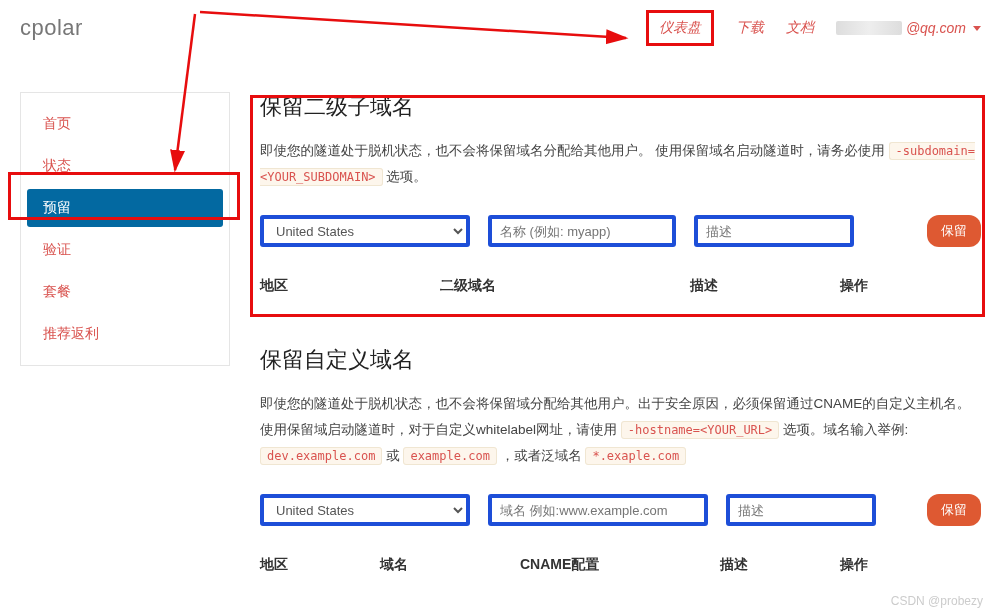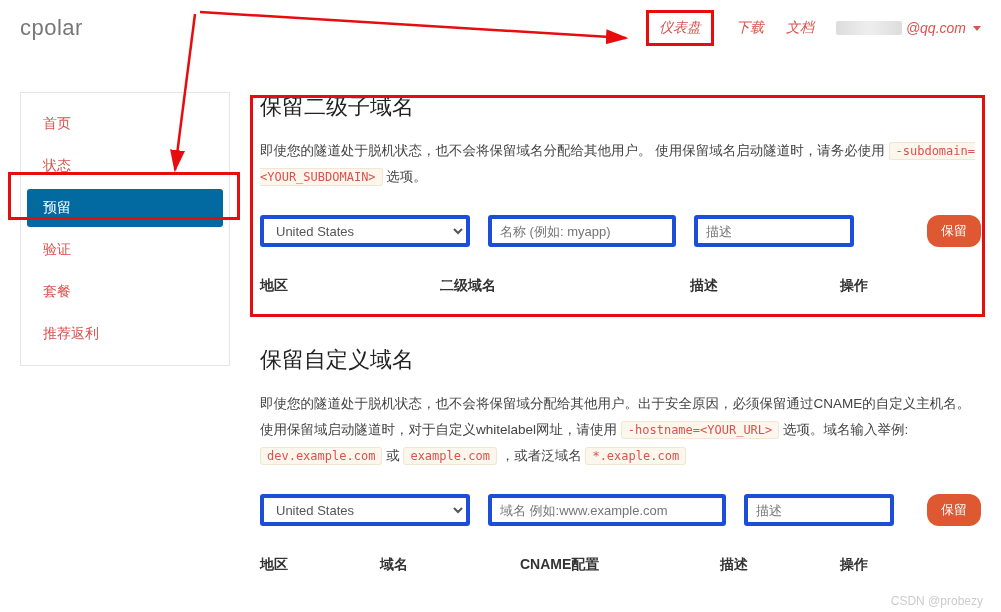--- a/index.html
+++ b/index.html
@@ -228,21 +228,21 @@
       <code class="inline">dev.example.com</code>
       <span> 或 </span>
       <code class="inline">example.com</code>
       <span> ，或者泛域名 </span>
       <code class="inline">*.exaple.com</code>
     </p>
     <div class="form-row">
       <select>
         <option>United States</option>
       </select>
-      <input type="text" style="width: 238px;" placeholder="域名 例如:www.example.com">
+      <input type="text" style="width: 220px;" placeholder="域名 例如:www.example.com">
       <input type="text" style="width: 150px;" placeholder="描述">
       <button class="btn-reserve">保留</button>
     </div>
     <div class="table-head">
       <div style="width:120px">地区</div>
       <div style="width:140px">域名</div>
       <div style="width:200px">CNAME配置</div>
       <div style="width:120px">描述</div>
       <div>操作</div>
     </div>

